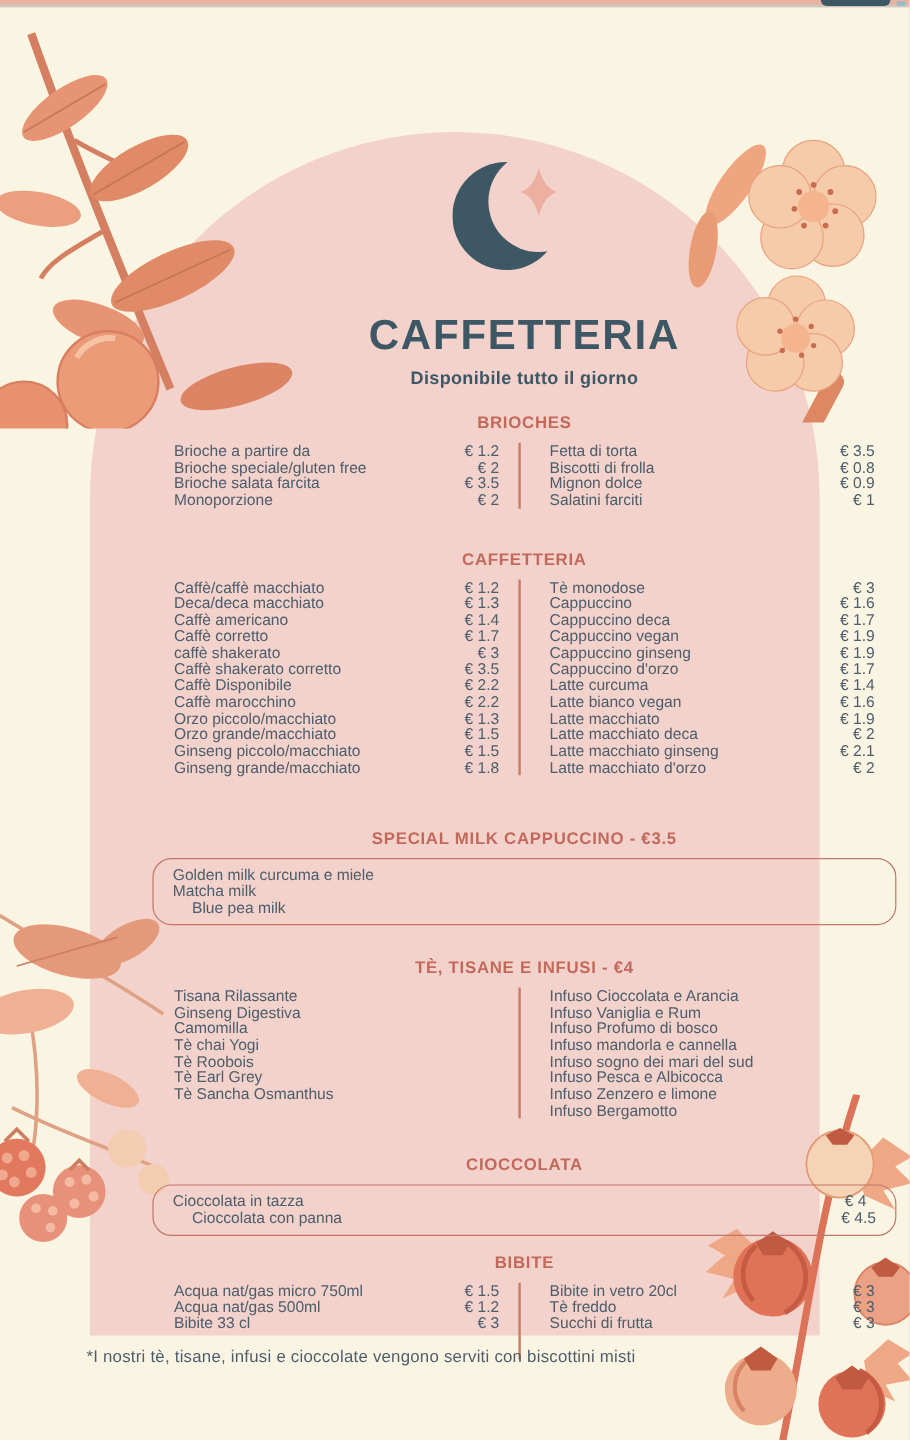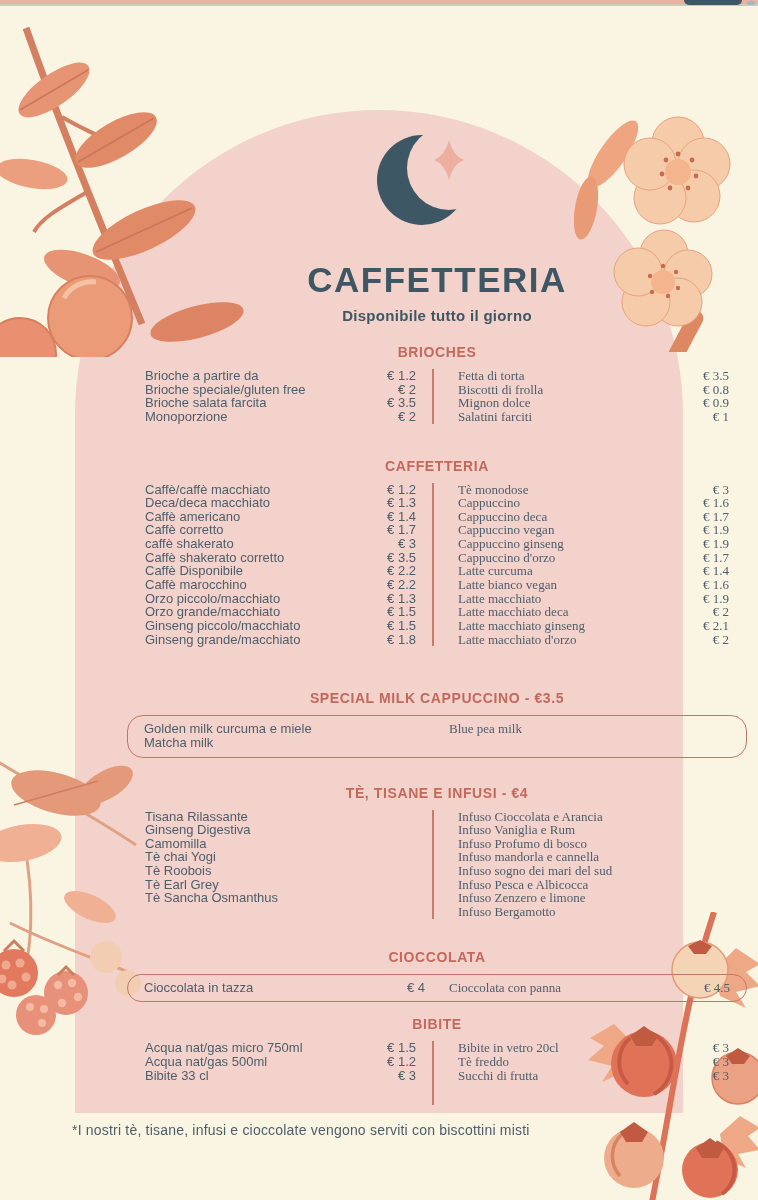--- a/index.html
+++ b/index.html
@@ -57,24 +57,25 @@
   }
   .section-caffetteria{margin-top:34px;}
   .section-special-milk{margin-top:44px;}
   .section-tisane{margin-top:27px;}
   .section-cioccolata{margin-top:30px;}
   .section-bibite{margin-top:14px;}
   .cols{display:flex; margin:0 70px; text-align:left;}
   .cols.boxed{
     margin:0 52px; border:1.5px solid var(--box-border); border-radius:16px;
     padding:6px 16px 7px 16px;
+    flex-direction:column;
   }
   .col{flex:1; list-style:none;}
   .col.left{padding-right:16px;}
-  .col.right{padding-left:24px;font-family:Liberation Serif, serif;}
+  .col.right{padding-left:24px;}
   .cols.boxed .col.left{padding-right:8px;}
   .cols.boxed .col.right{padding-left:16px;}
   .col-divider{width:2px; background:var(--divider); align-self:stretch;}
   .section-bibite .col-divider{align-self:flex-start; min-height:64px;}
   .item{display:flex; justify-content:space-between; line-height:1.05; white-space:nowrap;}
   .item-name{margin-right:6px;}
   .item-price{text-align:right;}
   .footnote{
     position:absolute; left:72px; top:1122px; z-index:3;
     font-size:14px; color:var(--text); letter-spacing:.2px;

